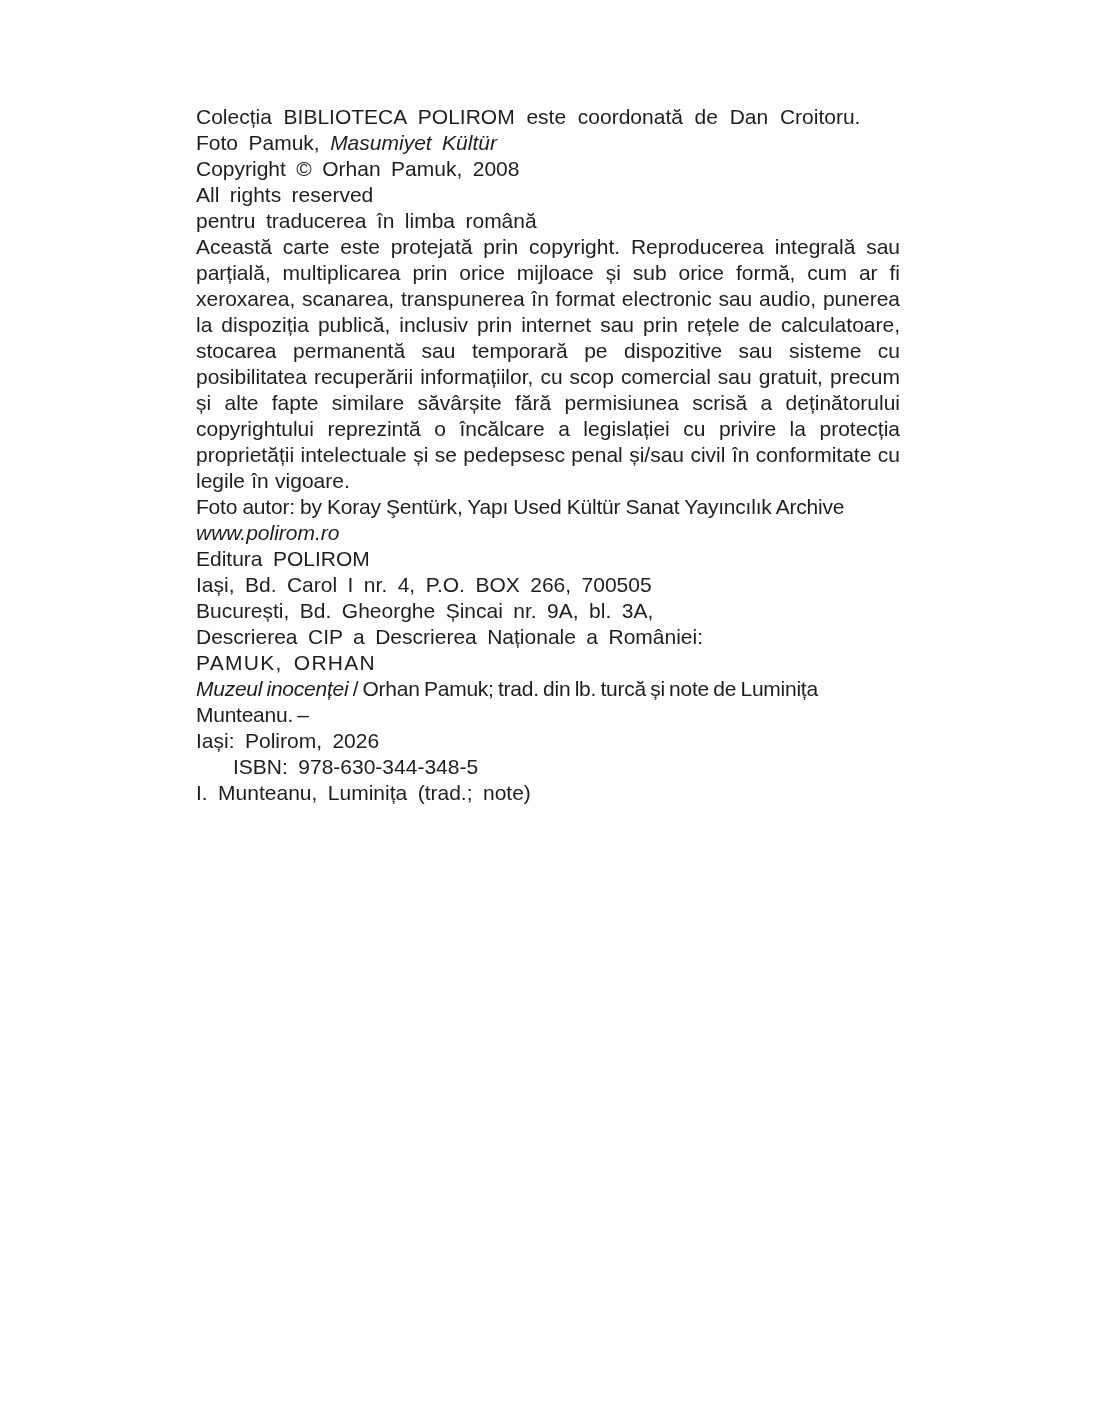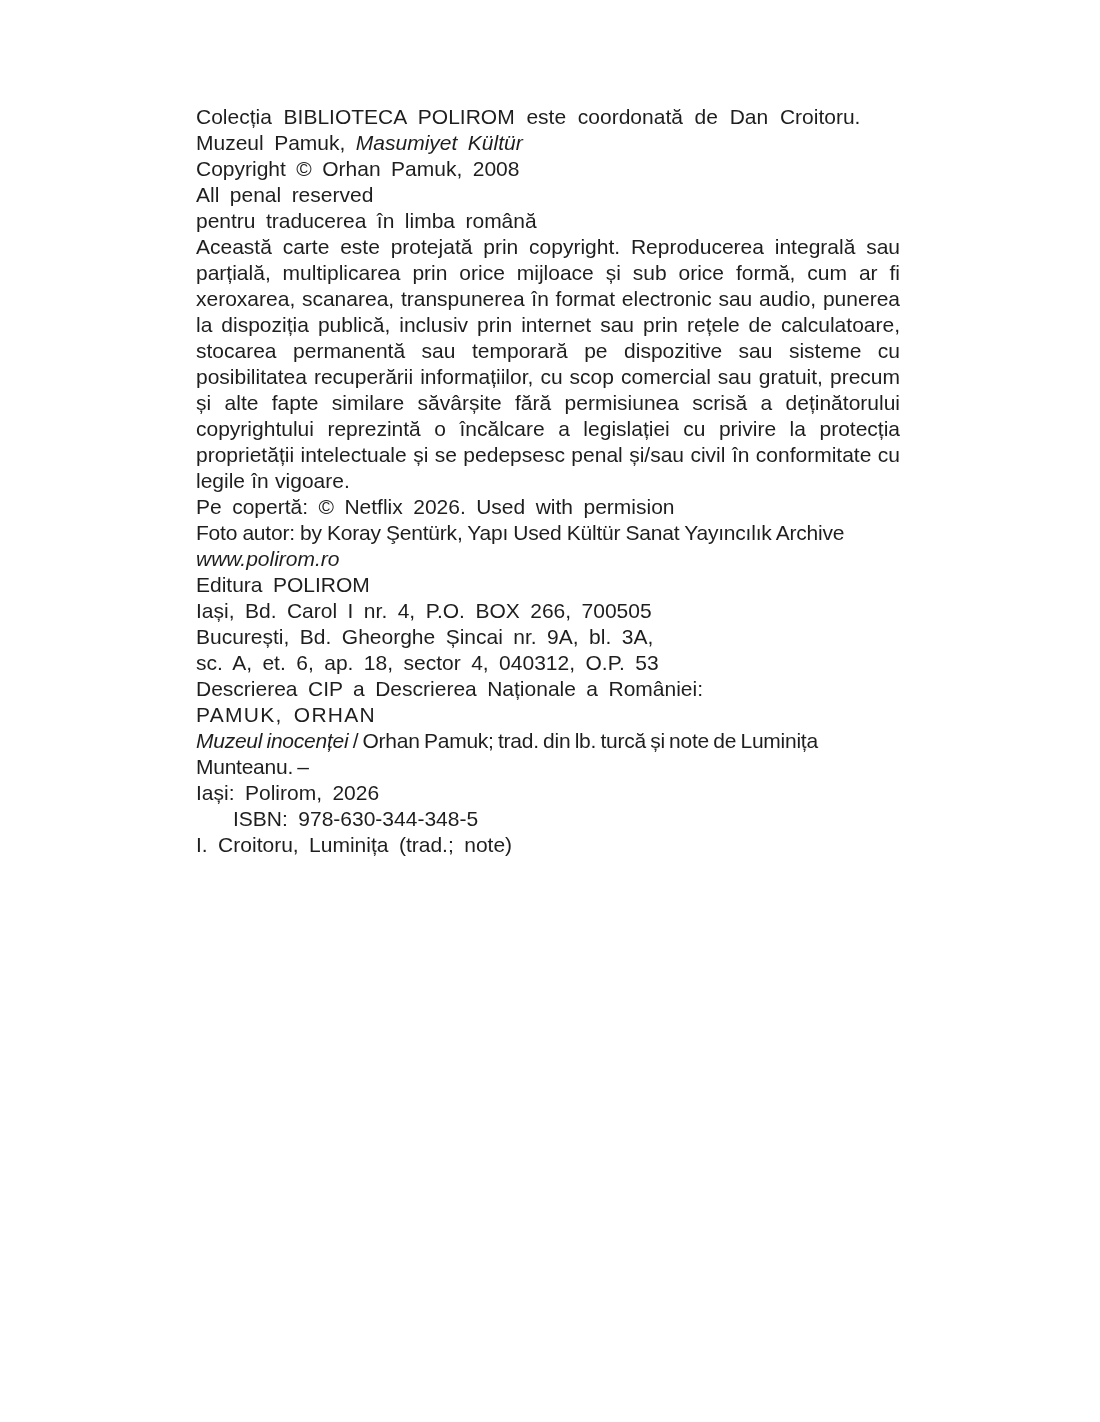--- a/index.html
+++ b/index.html
@@ -89,50 +89,48 @@
   }
 </style>
 </head>
 <body>
 
 <div class="sheet">
 
   <p class="collection-note">Colecția BIBLIOTECA POLIROM este coordonată de Dan Croitoru.</p>
 
   <div class="block copyright-block ws">
-    <p><span>Muzeul Pamuk, </span><span class="italic">Masumiyet Kültür</span></p>
+    <p><span>Foto Pamuk, </span><span class="italic">Masumiyet Kültür</span></p>
     <p>Copyright © Orhan Pamuk, 2008</p>
-    <p>All penal reserved</p>
+    <p>All rights reserved</p>
     <p>pentru traducerea în limba română</p>
   </div>
 
   <p class="legal">Această carte este protejată prin copyright. Reproducerea integrală sau parțială, multiplicarea prin orice mijloace și sub orice formă, cum ar fi xeroxarea, scanarea, transpunerea în format electronic sau audio, punerea la dispoziția publică, inclusiv prin internet sau prin rețele de calculatoare, stocarea permanentă sau temporară pe dispozitive sau sisteme cu posibilitatea recuperării informațiilor, cu scop comercial sau gratuit, precum și alte fapte similare săvârșite fără permisiunea scrisă a deținătorului copyrightului reprezintă o încălcare a legislației cu privire la protecția proprietății intelectuale și se pedepsesc penal și/sau civil în conformitate cu legile în vigoare.</p>
 
   <div class="block credits ws">
-    <p>Pe copertă: © Netflix 2026. Used with permision</p>
     <p class="credit-photo">Foto autor: by Koray Şentürk, Yapı Used Kültür Sanat Yayıncılık Archive</p>
   </div>
 
   <p class="website">www.polirom.ro</p>
 
   <div class="block publisher ws">
     <p>Editura POLIROM</p>
     <p>Iași, Bd. Carol I nr. 4, P.O. BOX 266, 700505</p>
     <p>București, Bd. Gheorghe Șincai nr. 9A, bl. 3A,</p>
-    <p>sc. A, et. 6, ap. 18, sector 4, 040312, O.P. 53</p>
   </div>
 
   <p class="cip-heading ws">Descrierea CIP a Descrierea Naționale a României:</p>
 
   <p class="cip-author">PAMUK, ORHAN</p>
 
   <div class="block cip-entry">
     <p><span class="italic">Muzeul inocenței</span><span> / Orhan Pamuk; trad. din lb. turcă și note de Luminița Munteanu. –</span></p>
     <span class="line2">Iași: Polirom, 2026</span>
   </div>
 
   <p class="isbn ws">ISBN: 978-630-344-348-5</p>
 
-  <p class="translator ws">I. Croitoru, Luminița (trad.; note)</p>
+  <p class="translator ws">I. Munteanu, Luminița (trad.; note)</p>
 
 
 
 </div>
 
 </body></html>

